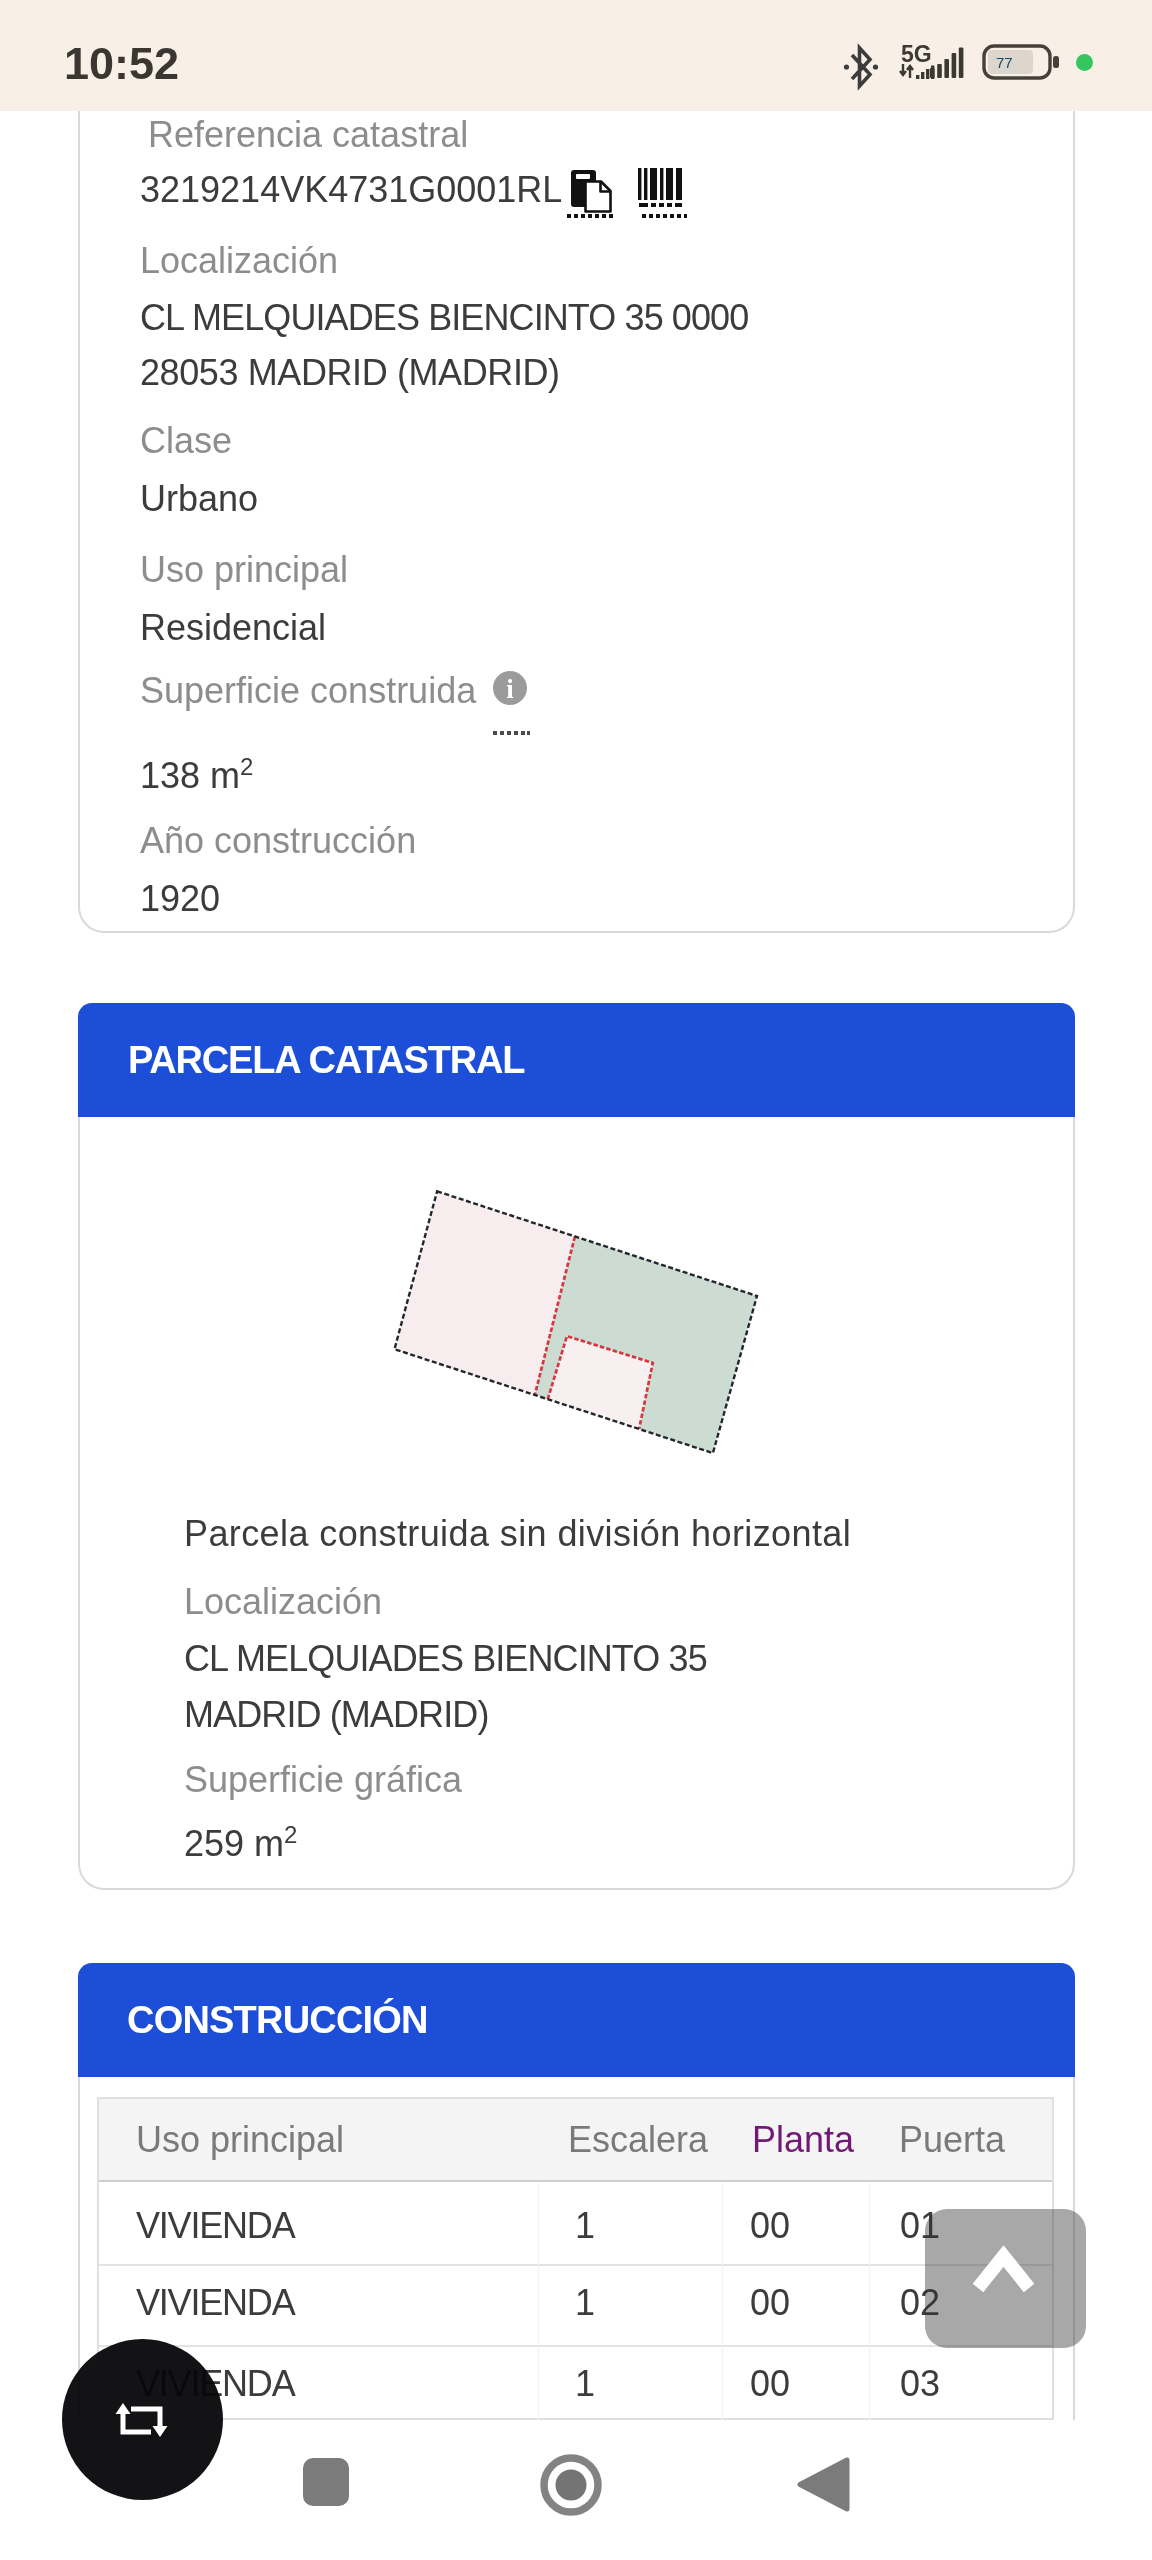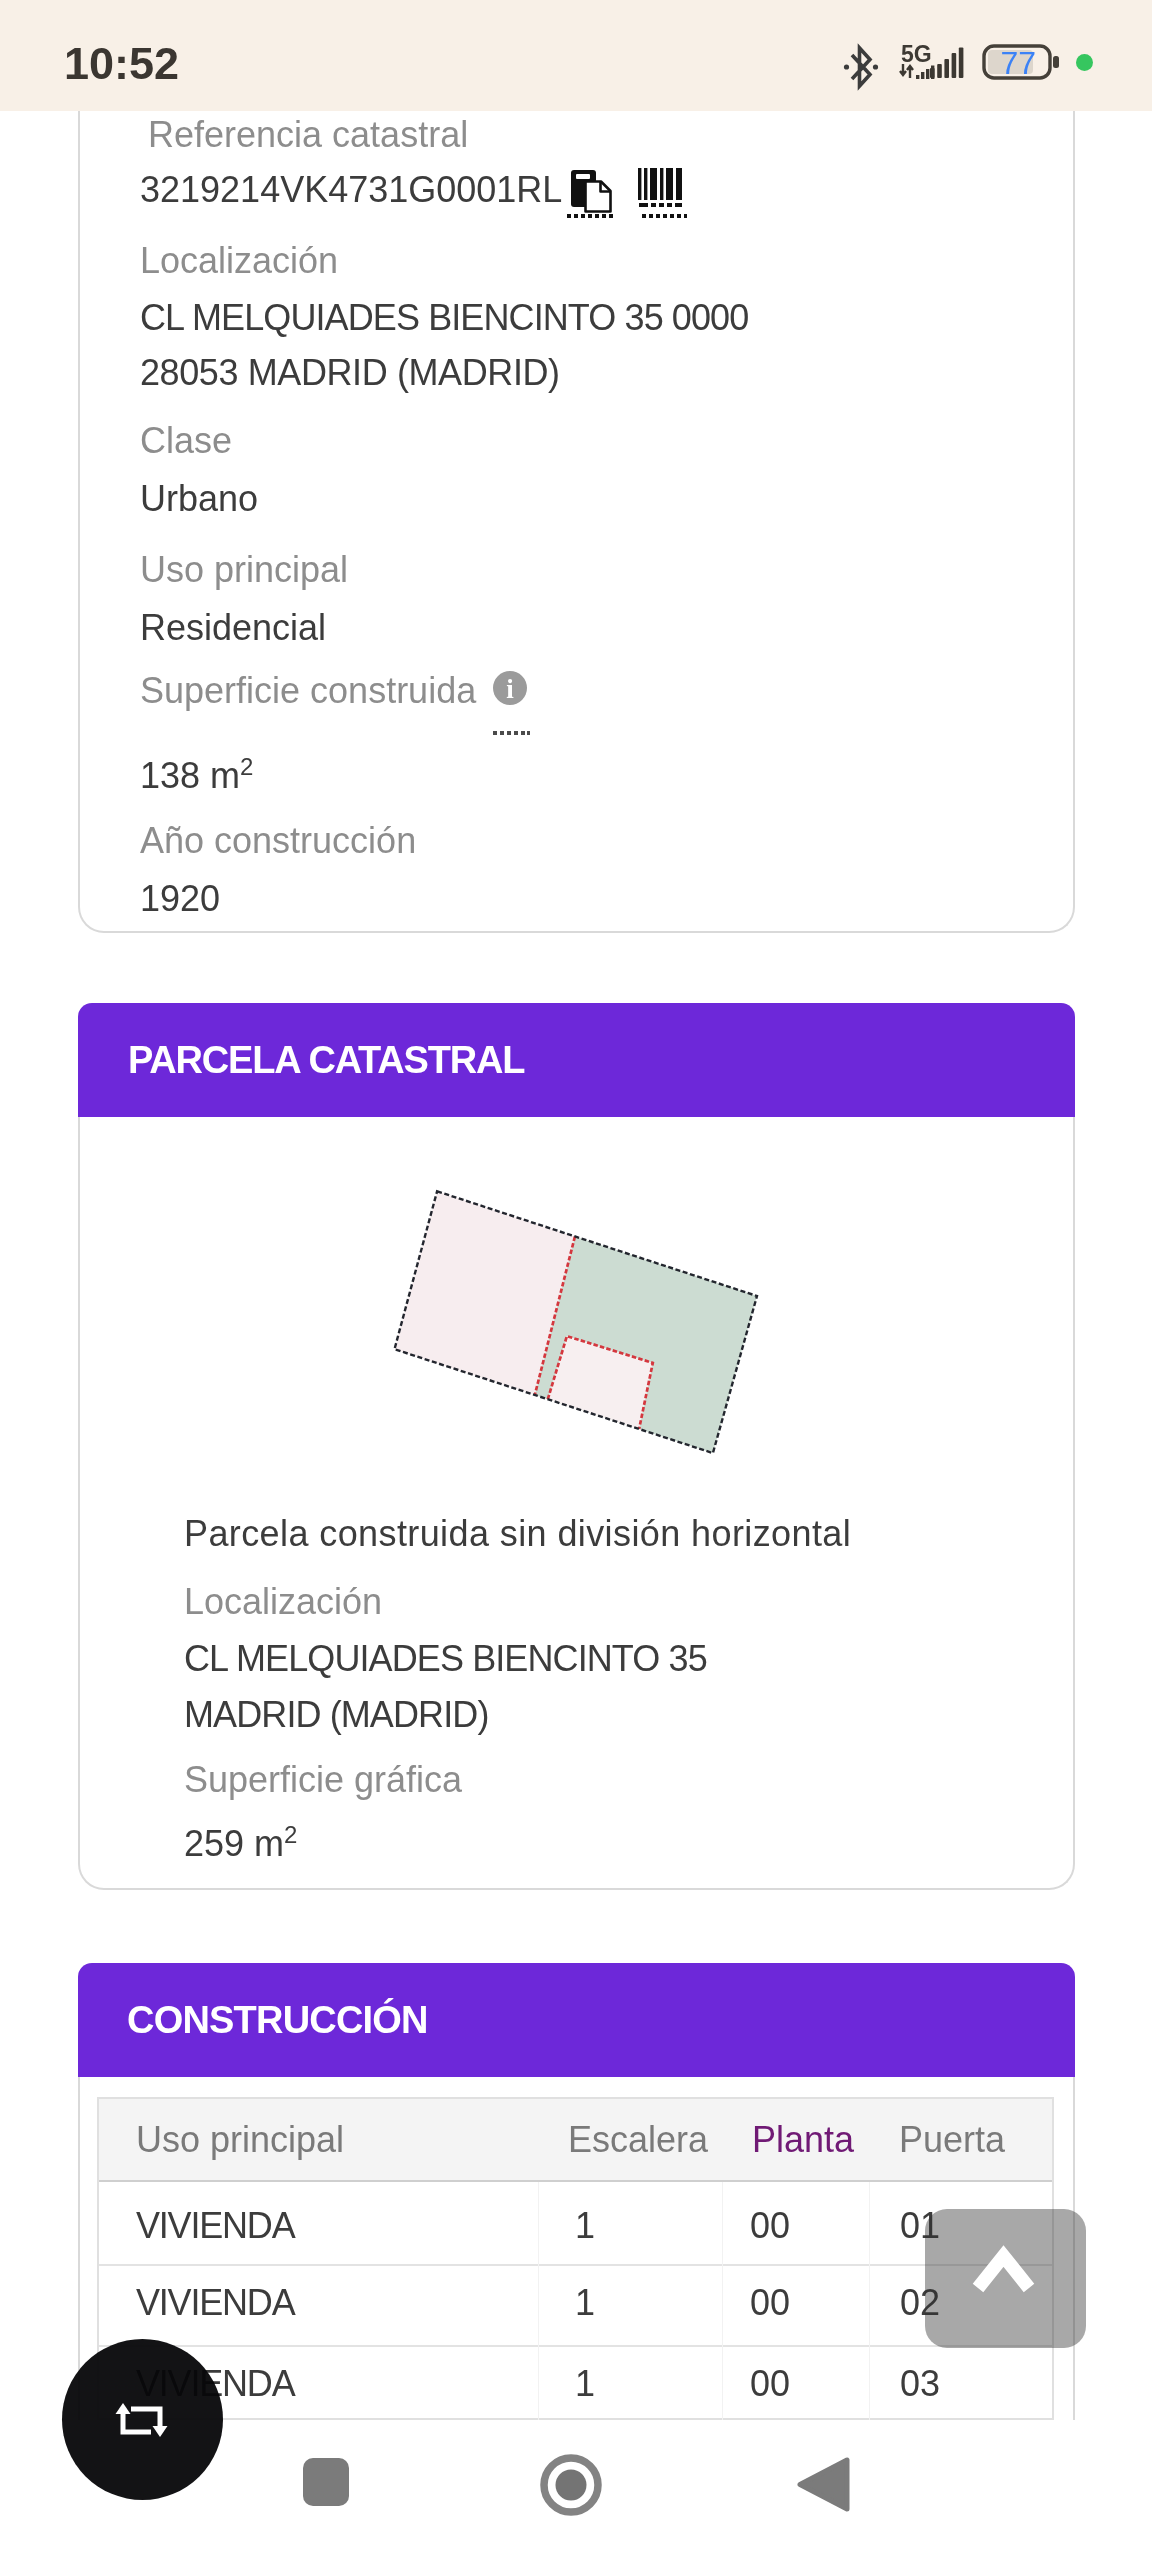--- a/index.html
+++ b/index.html
@@ -6,21 +6,21 @@
   body{width:1152px;height:2560px;position:relative;background:#ffffff;overflow:hidden;
        font-family:"Liberation Sans",sans-serif;}
   .abs{position:absolute;}
   .ln{position:absolute;font-size:36px;line-height:56px;height:56px;white-space:nowrap;}
   .g{color:#8d8d8d;}
   .d{color:#3c3c3c;}
   .cp{letter-spacing:-0.9px;}
   .cp2{letter-spacing:-1.2px;}
   .card{position:absolute;background:#fff;border:2px solid #d9d9d9;border-top:none;
         border-radius:0 0 26px 26px;box-sizing:border-box;}
-  .ohead{position:absolute;background:#6d28d9;border-radius:14px 14px 0 0;box-sizing:border-box;}
+  .ohead{position:absolute;background:#1d4ed8;border-radius:14px 14px 0 0;box-sizing:border-box;}
   .ohead span{display:block;color:#fff;font-size:38px;font-weight:700;line-height:114px;letter-spacing:0.2px;}
   sup{font-size:24px;}
 </style>
 </head>
 <body>
 
 <div class="abs" style="left:0;top:0;width:1152px;height:111px;background:#f8f0e7;"></div>
 
 <div class="abs" style="left:64px;top:39px;font-size:45px;font-weight:600;color:#3b3631;line-height:50px;">10:52</div>
 
@@ -48,21 +48,21 @@
   <rect x="21.6" y="7" width="4.6" height="25" rx="1" fill="#3c3832"></rect>
   <rect x="28.8" y="1.5" width="4.6" height="30.5" rx="1" fill="#3c3832"></rect>
 </svg>
 
 <svg class="abs" style="left:982px;top:44px;" width="82" height="38" viewBox="0 0 82 38">
   <rect x="2" y="2" width="66" height="32" rx="10" fill="none" stroke="#454039" stroke-width="3.4"></rect>
   <rect x="6" y="6" width="45" height="24" rx="4" fill="#ddd6cc"></rect>
   <rect x="71" y="12" width="6" height="12" rx="2.5" fill="#454039"></rect>
 </svg>
 
-<div class="abs" style="left:996px;top:48px;width:40px;text-align:right;font-size:32px;color:#3b82f6;line-height:30px;">77</div>
+<div class="abs" style="left:996px;top:48px;width:40px;text-align:left;font-size:15px;color:#0c4a6e;line-height:30px;">77</div>
 
 <div class="abs" style="left:1076px;top:54px;width:17px;height:17px;border-radius:50%;background:#36c65f;"></div>
 
 <div class="card" style="left:78px;top:111px;width:997px;height:822px;"></div>
 
 <div class="ln g" style="left:148px;top:107px;text-align:right;">Referencia catastral</div>
 
 <div class="ln d" style="left:140px;top:162px;">3219214VK4731G0001RL</div>
 
 <svg class="abs" style="left:567px;top:168px;" width="48" height="52" viewBox="0 0 48 52">

